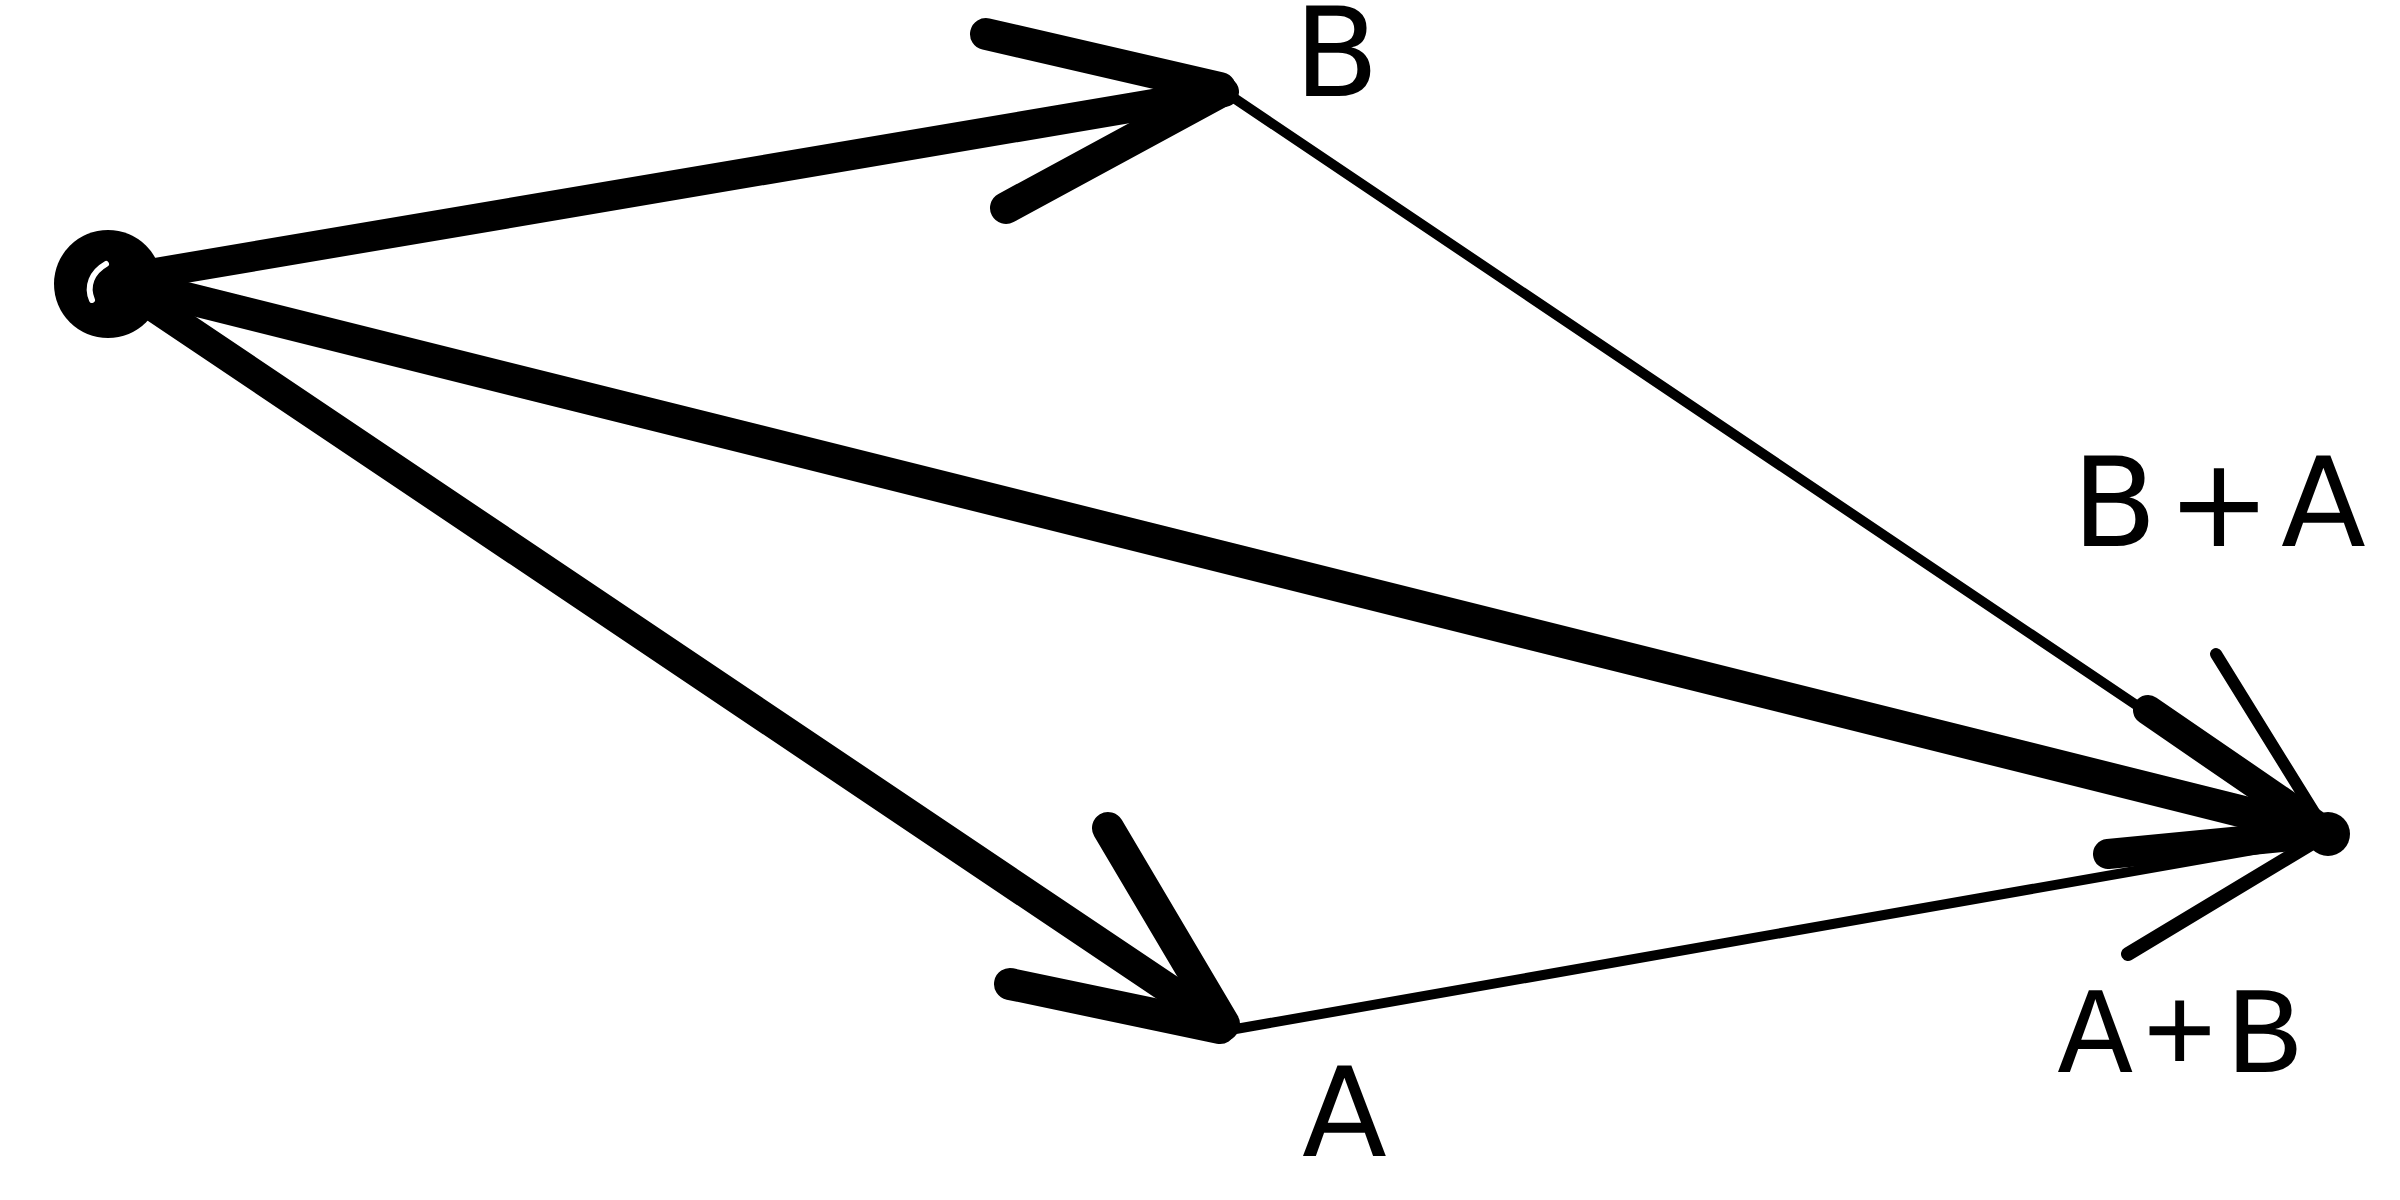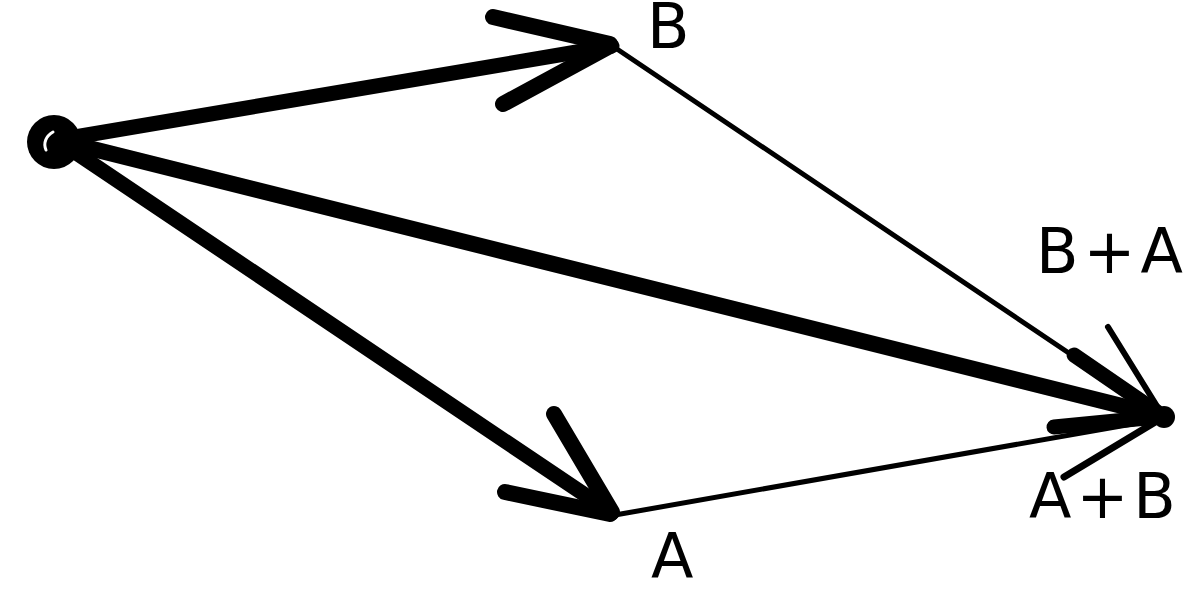--- a/index.html
+++ b/index.html
@@ -51,14 +51,14 @@
       <line x1="1108" y1="327" x2="1160" y2="411" stroke="#000000" stroke-width="6" stroke-linecap="round"></line>
       <line x1="615" y1="515" x2="1161" y2="419" stroke="#000000" stroke-width="5" stroke-linecap="round"></line>
       <line x1="1064" y1="477" x2="1157" y2="421" stroke="#000000" stroke-width="7" stroke-linecap="round"></line>
       <circle cx="54" cy="142" r="27" fill="#000000"></circle>
       <circle cx="1164" cy="417" r="11" fill="#000000"></circle>
       <path d="M 53 132 C 46 136 43 143 46 150" stroke="#ffffff" stroke-width="3" fill="none" stroke-linecap="round"></path>
     </svg>
   <div class="vlabel" style="left: 647px; top: -4px;">B</div>
   <div class="vlabel" style="left: 651px; top: 526px;">A</div>
   <div class="vlabel" style="left: 1016px; top: 221px; margin-left: 20px;">B+A</div>
-  <div class="vlabel" style="left: 1029px; top: 466px;">A+B</div>
+  <div class="vlabel" style="left: 1029px; top: 489px; font-family: Liberation Mono, monospace;">A+B</div>
 </div>
 
 </body></html>

